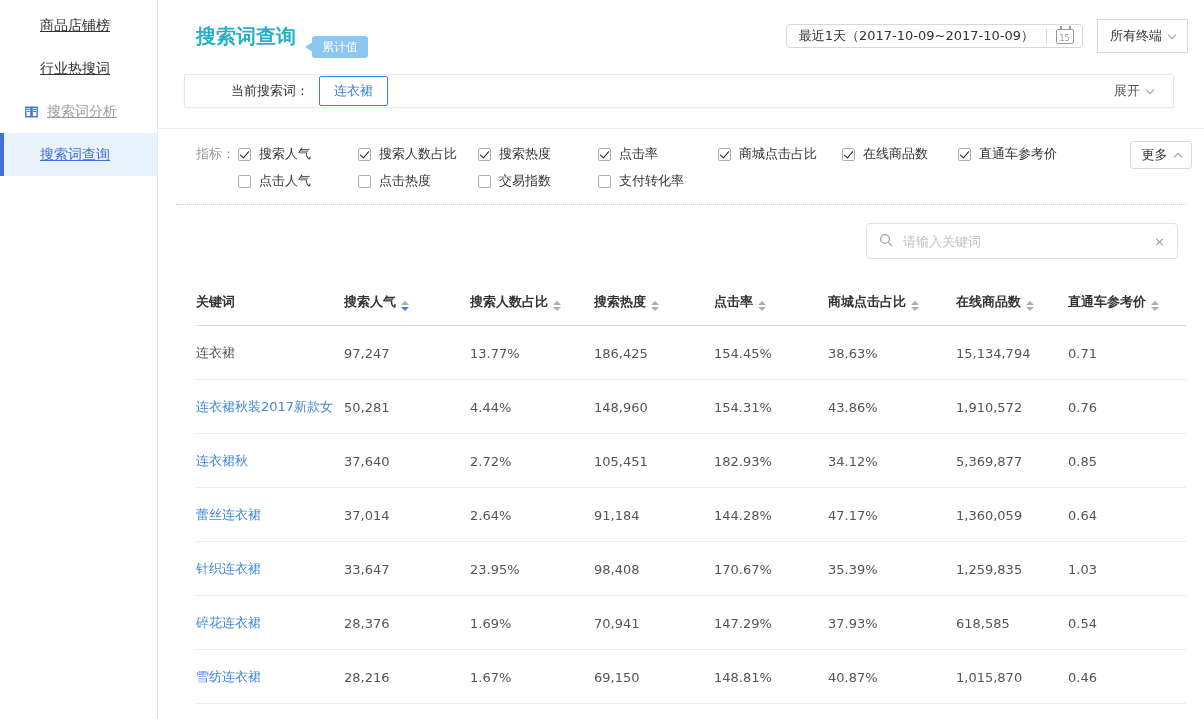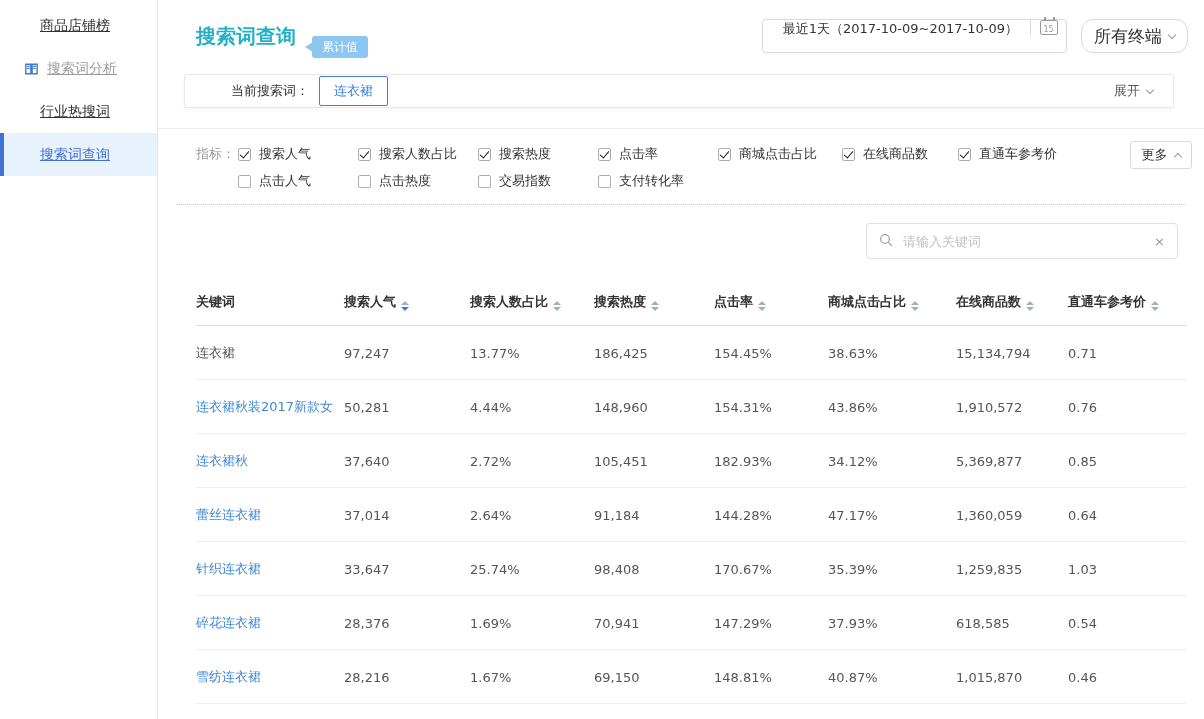--- a/index.html
+++ b/index.html
@@ -18,29 +18,29 @@
   .main { flex:1; position:relative; }
   .header-band { border-bottom:1px solid #ececec; padding-bottom:20px; }
   .title-row { display:flex; justify-content:space-between; align-items:center; padding:14px 16px 0 38px; }
   .title-left { display:flex; align-items:center; }
   .page-title { font-size:20px; font-weight:bold; color:#25b0c6; margin:0; }
   .badge { position:relative; background:#8bc7f0; color:#fff; font-size:12px; line-height:20px;
            padding:1px 10px; border-radius:3px; margin-left:16px;margin-top:22px; }
   .badge::before { content:""; position:absolute; left:-7px; top:50%; margin-top:-5px;
            border-top:5px solid transparent; border-bottom:5px solid transparent; border-right:8px solid #8bc7f0; }
   .controls { display:flex; gap:14px; align-items:center; }
-  .date-group { display:flex; border:1px solid #d9d9d9; border-radius:4px; height:34px; align-items:flex-start; cursor:pointer;padding-left:8px; }
+  .date-group { display:flex; border:1px solid #d9d9d9; border-radius:4px; height:24px; align-items:center; cursor:pointer; }
   .date-text { padding:0 12px; font-size:13px; color:#333; display:flex; align-items:center; }
   .cal-wrap { border-left:1px solid #d9d9d9; width:36px; display:flex; align-items:center; justify-content:center; }
   .cal { position:relative; width:18px; height:15px; border:1px solid #9a9a9a; border-radius:2px;
          display:flex; align-items:flex-end; justify-content:center; font-size:8px; color:#9a9a9a; }
   .cal::before { content:""; position:absolute; top:-4px; left:3px; width:2px; height:4px; background:#9a9a9a;
          box-shadow:9px 0 0 #9a9a9a; }
-  .terminal { border:1px solid #d9d9d9; border-radius:12px; height:34px; padding:0 12px; display:flex;
-         align-items:center; font-size:17px; color:#333; cursor:pointer; }
+  .terminal { border:1px solid #d9d9d9; border-radius:0; height:34px; padding:0 12px; display:flex;
+         align-items:center; font-size:13px; color:#333; cursor:pointer; }
   .chev { display:inline-block; width:6px; height:6px; border-right:1.2px solid #999; border-bottom:1.2px solid #999;
           transform:rotate(45deg); margin-left:7px; margin-top:-3px; }
   .chev.up { transform:rotate(-135deg); margin-top:4px; }
 
   .filter-panel { margin:16px 30px 0 26px; height:34px; border:1px solid #e8e8e8; border-radius:2px;
           display:flex; align-items:center; box-shadow:0 2px 5px rgba(0,0,0,0.03); }
   .fp-label { margin-left:46px; font-size:13px; color:#333; }
   .term-btn { margin-left:10px; border:1px solid #3c7fe0; color:#3c7fe0; font-size:13px; padding:5px 14px;
           border-radius:2px; background:#fff; cursor:pointer; }
   .expand { margin-left:auto; margin-right:20px; font-size:13px; color:#555; cursor:pointer; display:flex; align-items:center; }
@@ -86,31 +86,31 @@
 </style>
 </head>
 <body>
 
 <div class="app">
 
   <aside class="sidebar">
     <div class="side-item">
       <span>商品店铺榜</span>
     </div>
+    <div class="side-item">
+      <span>行业热搜词</span>
+    </div>
     <div class="side-item dim">
       <span class="book-icon">
         <svg width="15" height="14" viewBox="0 0 16 16">
             <path d="M1.5 2.5h5.8v11H1.5zM8.7 2.5h5.8v11H8.7z" fill="none" stroke="#3a7bd5" stroke-width="1.6"></path>
             <path d="M3 5h3M3 7.5h3M10 5h3M10 7.5h3" stroke="#3a7bd5" stroke-width="1.2"></path>
           </svg>
       </span>
       <span>搜索词分析</span>
-    </div>
-    <div class="side-item">
-      <span>行业热搜词</span>
     </div>
     <div class="side-item active">
       <span>搜索词查询</span>
     </div>
   </aside>
 
   <div class="main">
 
     <div class="header-band">
       <div class="title-row">
@@ -296,21 +296,21 @@
           <td>2.64%</td>
           <td>91,184</td>
           <td>144.28%</td>
           <td>47.17%</td>
           <td>1,360,059</td>
           <td>0.64</td>
         </tr>
         <tr>
           <td class="kw-link">针织连衣裙</td>
           <td>33,647</td>
-          <td>25.74%</td>
+          <td>23.95%</td>
           <td>98,408</td>
           <td>170.67%</td>
           <td>35.39%</td>
           <td>1,259,835</td>
           <td>1.03</td>
         </tr>
         <tr>
           <td class="kw-link">碎花连衣裙</td>
           <td>28,376</td>
           <td>1.69%</td>

